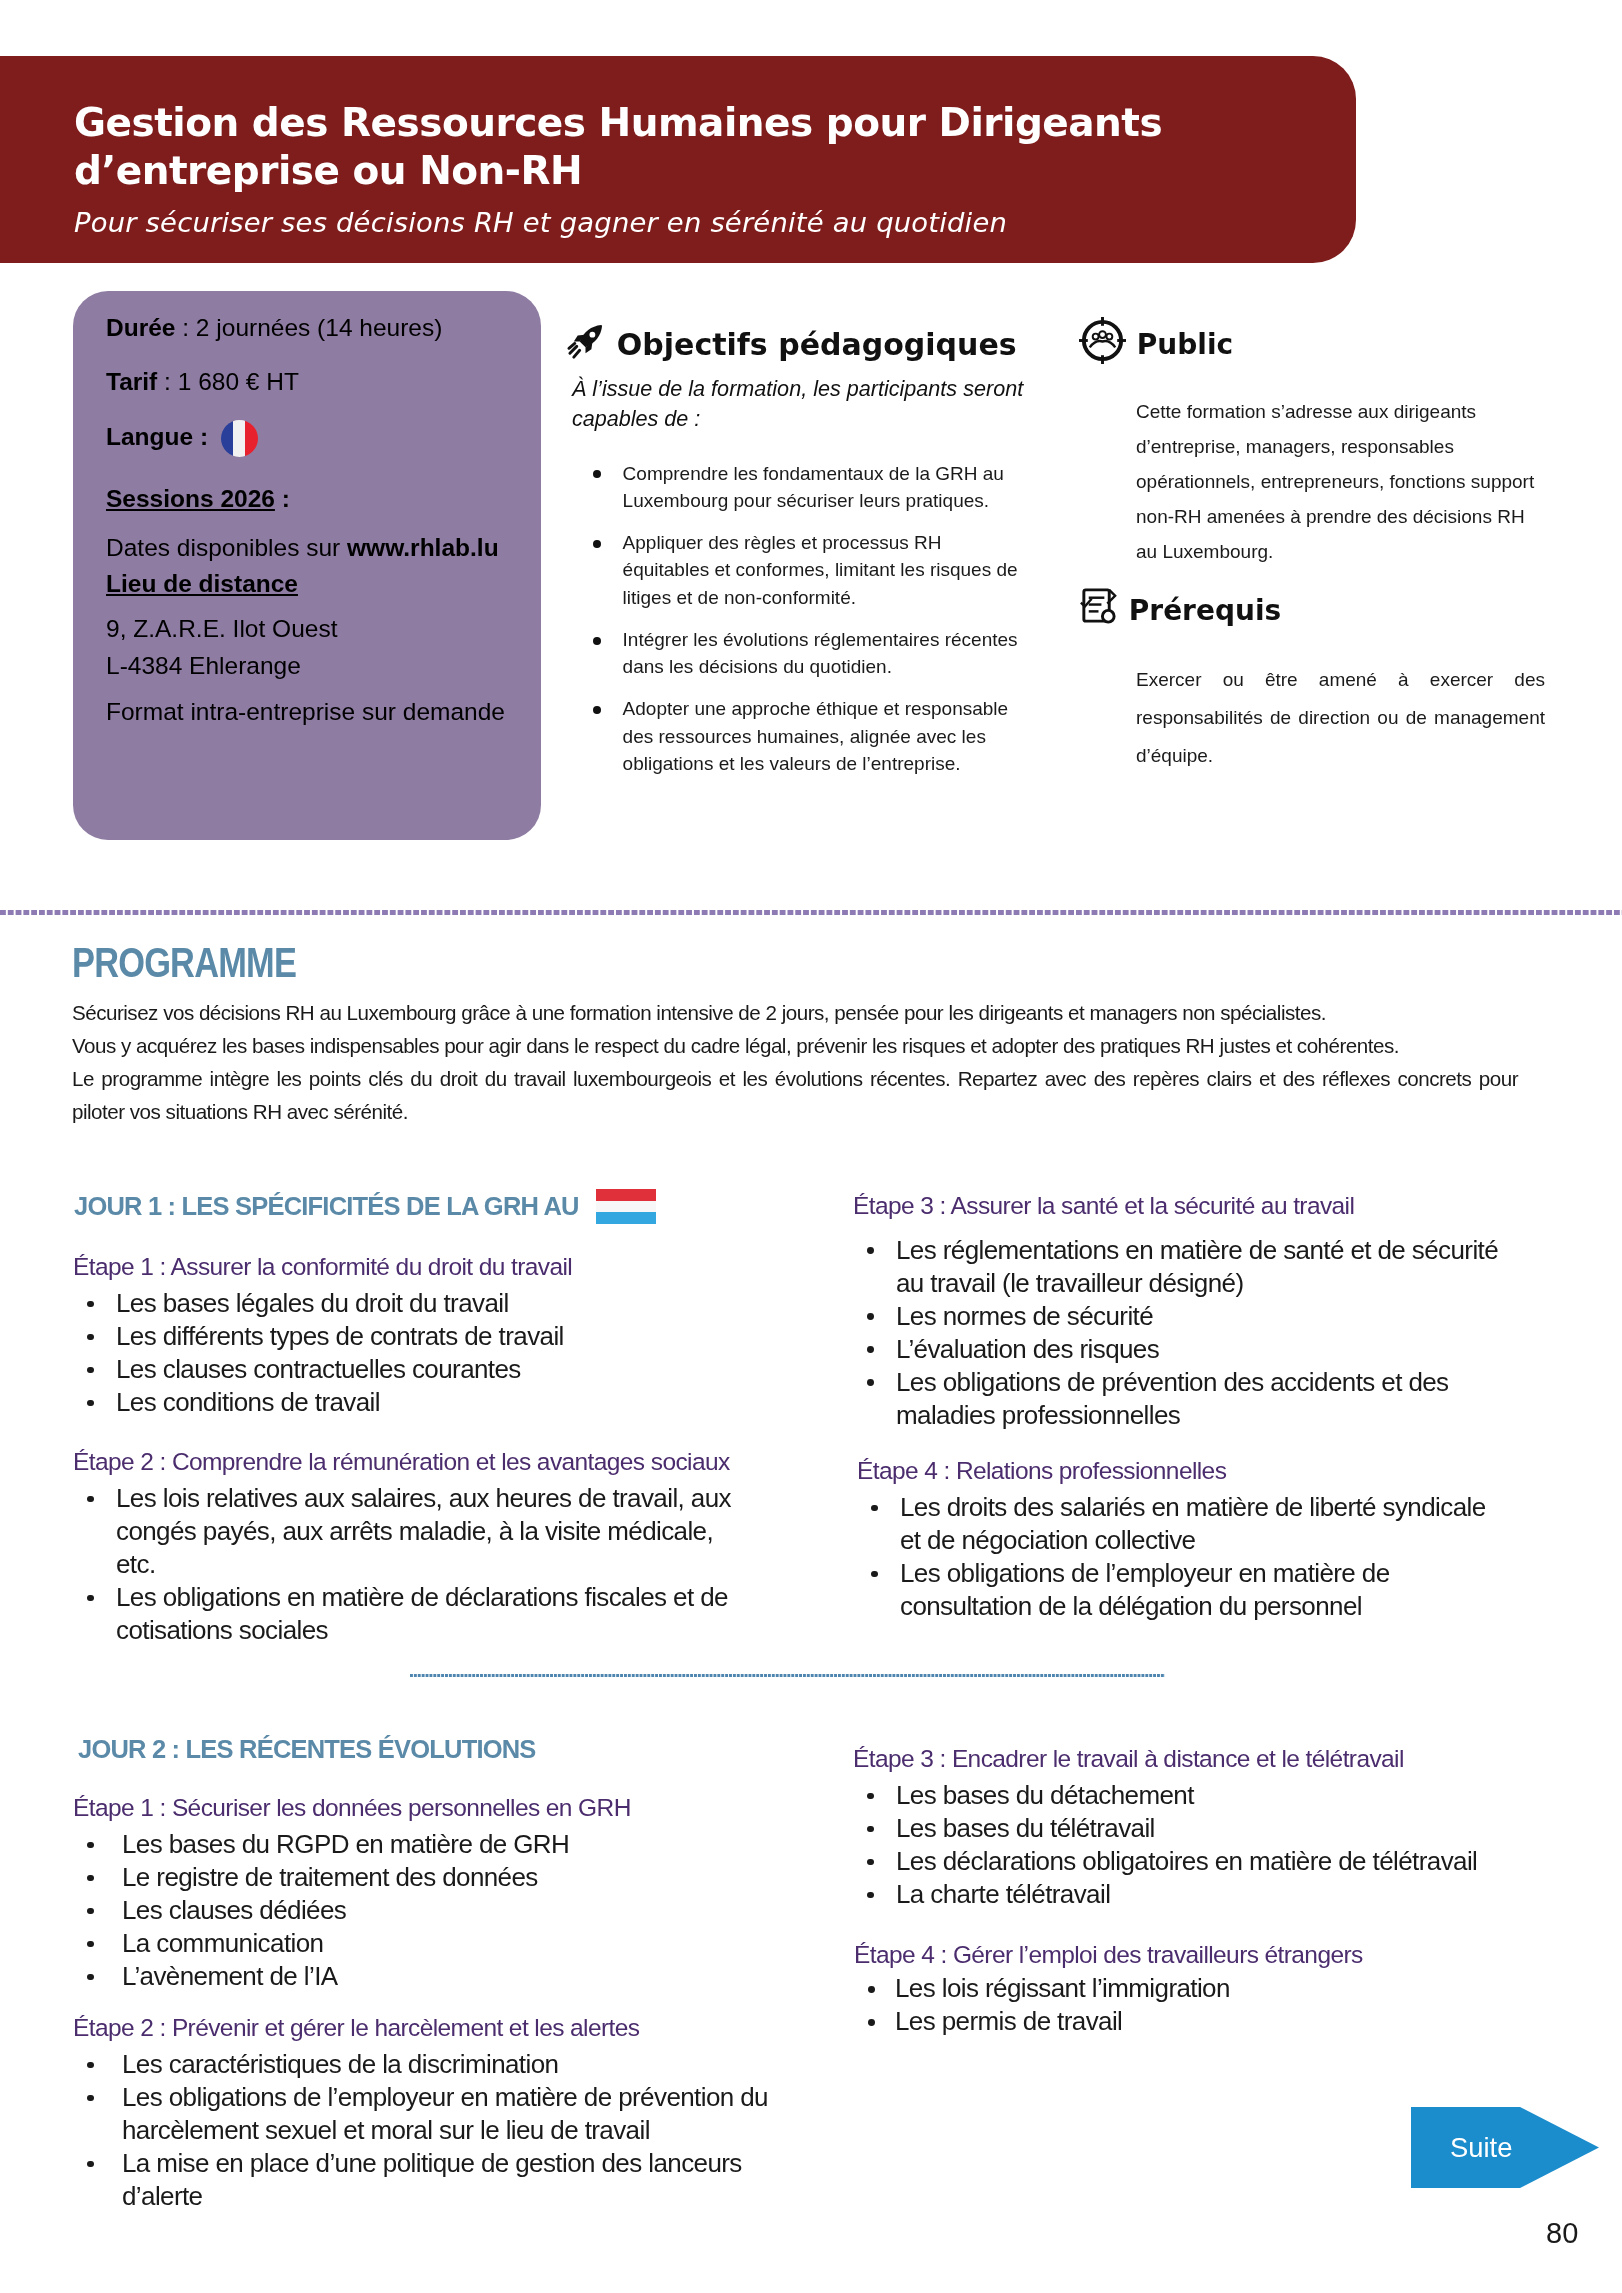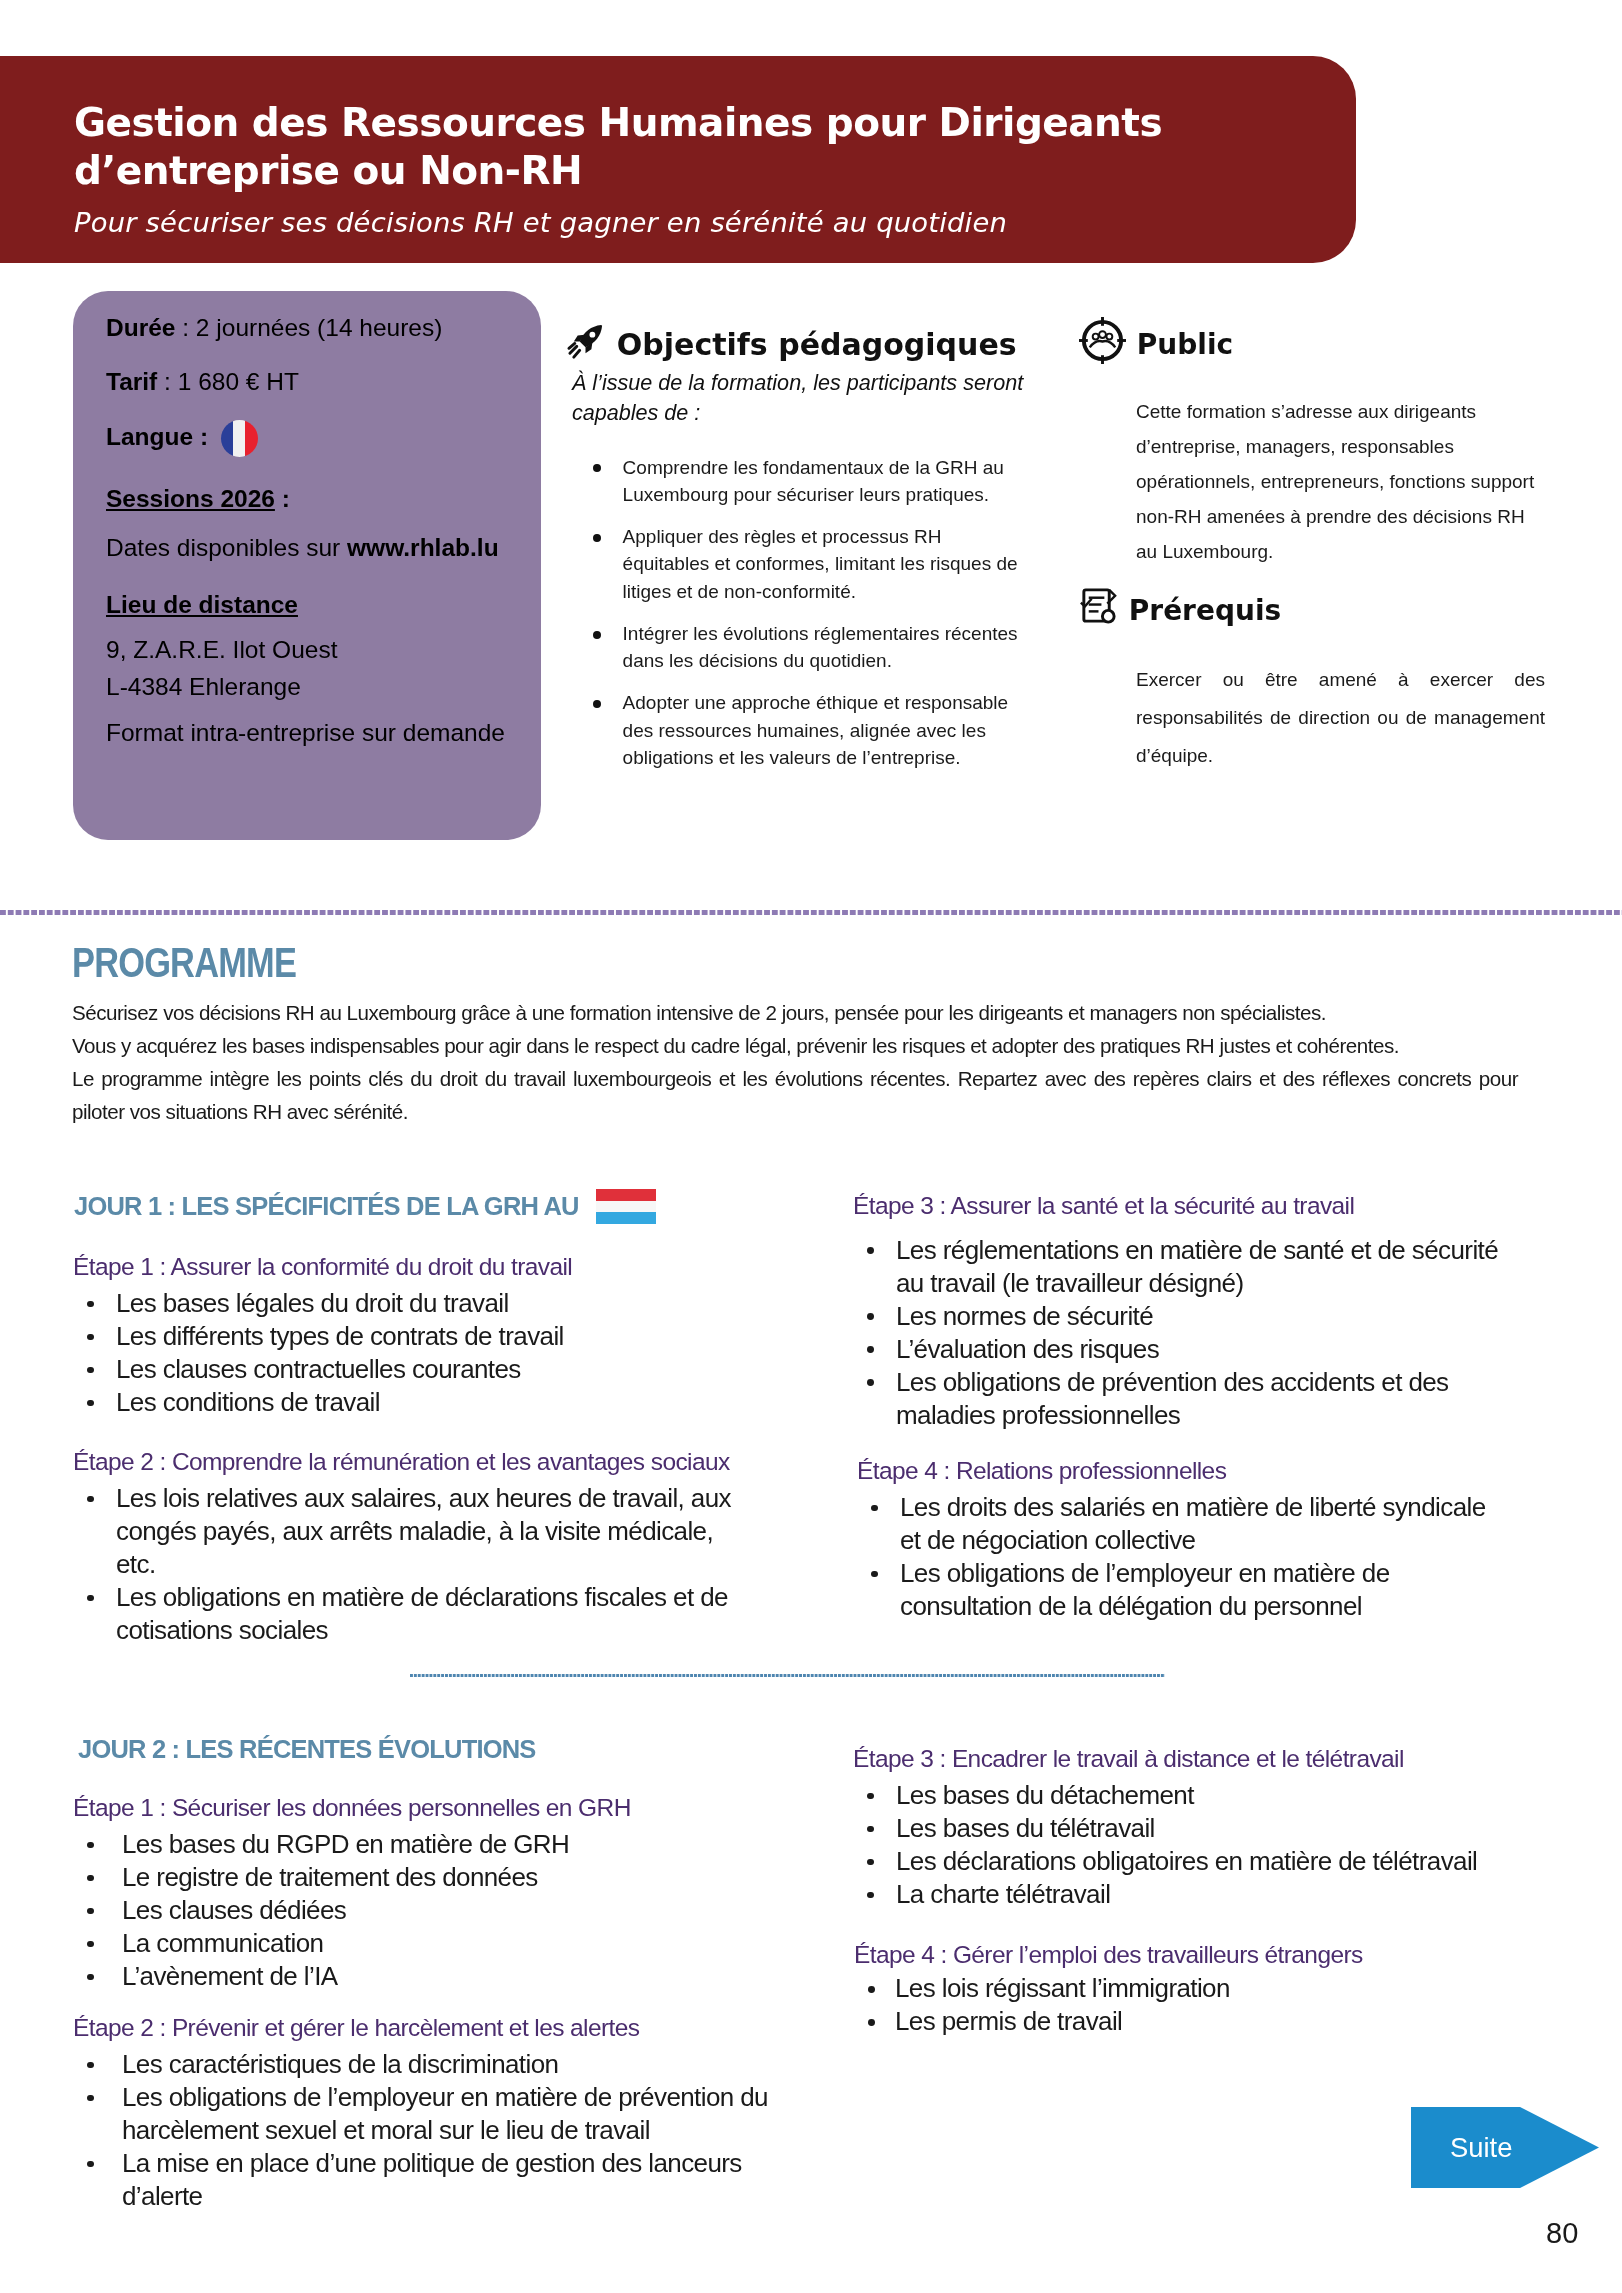--- a/index.html
+++ b/index.html
@@ -38,21 +38,21 @@
   }
 
   
   .objectives { position: absolute; left: 566px; top: 320px; width: 461px; }
   .sec-title {
     font-family: "DejaVu Sans", sans-serif; font-weight: bold; font-size: 30px;
     color: #111; display: flex; align-items: center; gap: 9.8px;
   }
   .sec-title svg { flex: 0 0 auto; }
   .objectives .intro {
-    font-style: italic; font-size: 21.6px; line-height: 30px; margin-top: 0; padding-left: 5.9px;
+    font-style: italic; font-size: 21.6px; line-height: 30px; margin-top: 6px; padding-left: 5.9px;
     color: #111;
   }
   .objectives ul { list-style: none; margin-top: 25.5px; padding-left: 21.6px; }
   .objectives li {
     position: relative; padding-left: 35px; font-size: 19px; line-height: 27.4px;
     margin-bottom: 14.7px; color: #1a1a1a;
   }
   .objectives li::before {
     content: ""; position: absolute; left: 5.9px; top: 10.8px; width: 7.8px; height: 7.8px;
     border-radius: 50%; background: #111;
@@ -143,21 +143,21 @@
   <div class="row">
     <b>Tarif</b><span> : 1 680 € HT</span>
   </div>
   <div class="row" style="margin-bottom:25.5px;">
     <b>Langue :</b>
     <span class="flag-fr"></span>
   </div>
   <div class="row" style="margin-bottom:15.7px;">
     <span class="u">Sessions 2026</span><b> :</b>
   </div>
-  <div class="row" style="margin-bottom:24px;">
+  <div class="row" style="margin-bottom:3px;">
     <span>Dates disponibles sur </span><b>www.rhlab.lu</b>
   </div>
   <div class="row" style="margin-bottom:11.8px;">
     <span class="u">Lieu de distance</span>
   </div>
   <div class="row tight">9, Z.A.R.E. Ilot Ouest</div>
   <div class="row" style="margin-bottom:13.7px;">L-4384 Ehlerange</div>
   <div class="row">Format intra-entreprise sur demande</div>
 </div>
 

